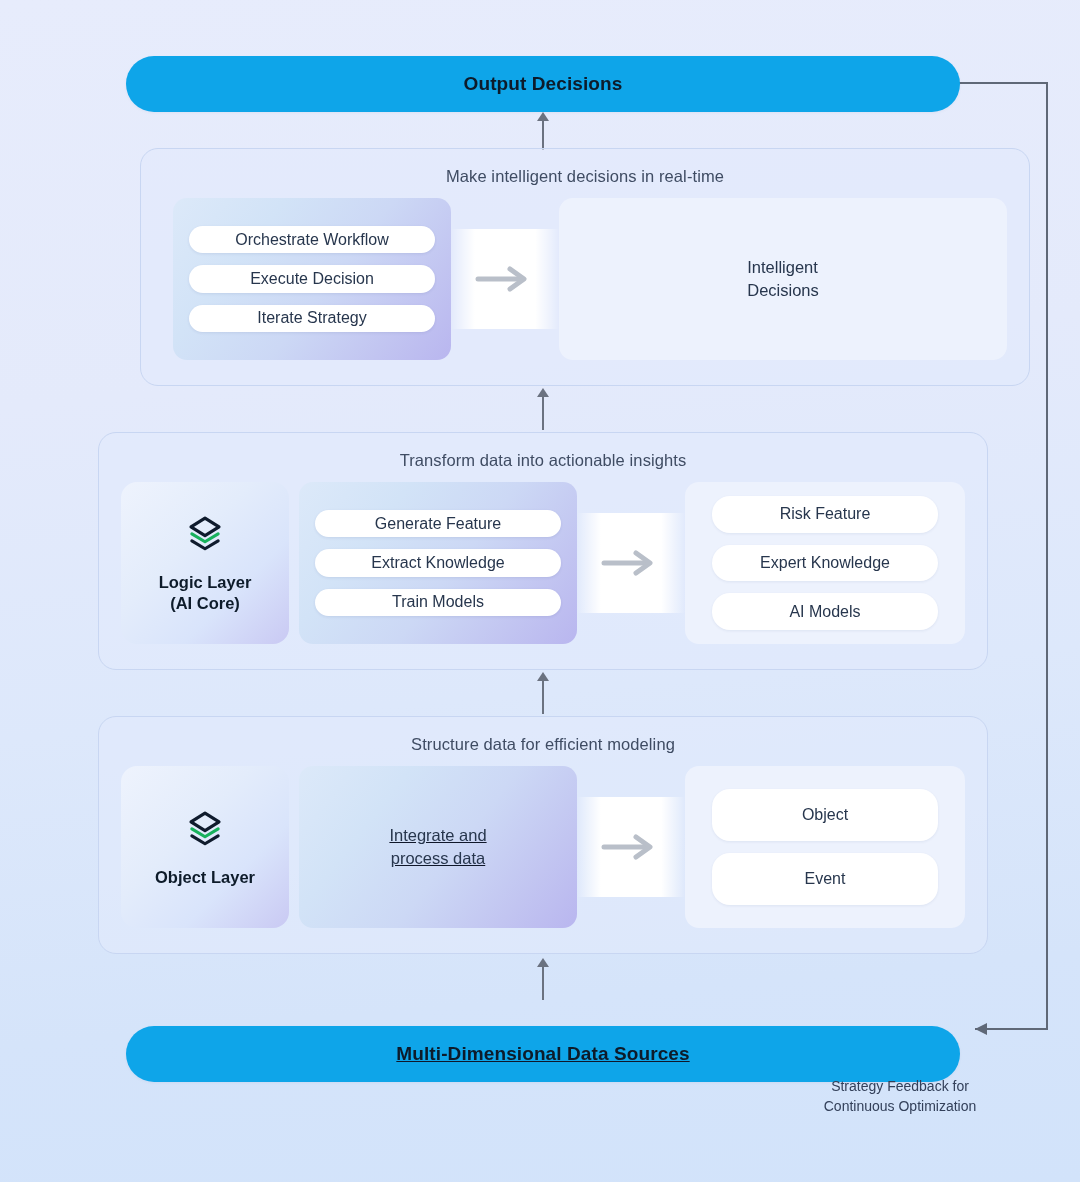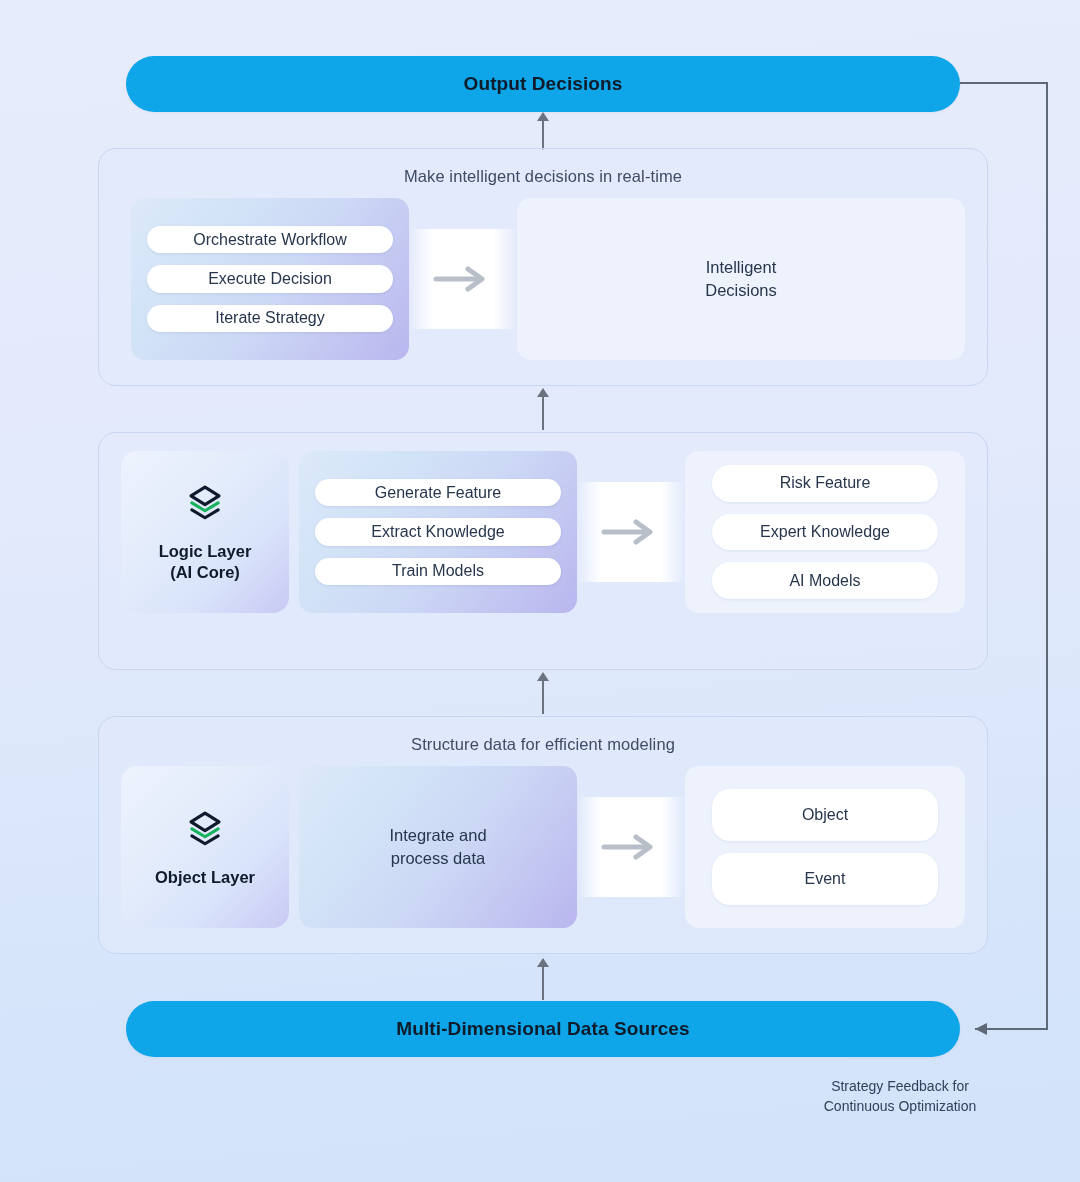--- a/index.html
+++ b/index.html
@@ -45,21 +45,21 @@
     z-index: 3;
     box-shadow: 0 1px 3px rgba(30, 50, 110, 0.05);
   }
   .endcap-label {
     font-size: 19px;
     font-weight: bold;
     color: #0d1b2a;
     letter-spacing: 0.1px;
   }
   #output-bar { top: 56px; }
-  #sources-bar { top: 1001px; }
+  #sources-bar { top: 1026px; text-decoration: underline; }
 
   
   .vconn {
     position: absolute;
     left: 536px;
     width: 14px;
     z-index: 2;
   }
   .vconn .shaft {
     position: absolute;
@@ -87,21 +87,21 @@
   .layer-row {
     position: absolute;
     left: 98px;
     width: 890px;
     background: rgba(226, 234, 252, 0.62);
     border: 1px solid #c8d6f2;
     border-radius: 18px;
     z-index: 2;
     padding: 18px 22px 22px 22px;
   }
-  #row-strategy { top: 148px; height: 238px; }
+  #row-strategy { top: 148px; height: 238px; margin-left: 42px; }
   #row-logic    { top: 432px; height: 238px; }
   #row-object   { top: 716px; height: 238px; }
 
   .row-caption {
     text-align: center;
     font-size: 16.5px;
     color: #3f4c63;
     margin-bottom: 12px;
     letter-spacing: 0.1px;
   }
@@ -143,20 +143,21 @@
     background: linear-gradient(128deg, #dce9f9 0%, #d2e3f7 28%, #ccd8f5 55%, #c2c5f1 80%, #b9b6ef 100%);
     display: flex;
     flex-direction: column;
     align-items: center;
     justify-content: center;
     gap: 12px;
     padding: 28px 16px;
   }
   .action-card.plain {
     justify-content: center;
+    text-decoration: underline;
   }
   .action-pill {
     width: 100%;
     height: 36px;
     background: #ffffff;
     border-radius: 18px;
     display: flex;
     align-items: center;
     justify-content: center;
     font-size: 16px;
@@ -204,21 +205,20 @@
     display: flex;
     align-items: center;
     justify-content: center;
     font-size: 16px;
     color: #27364d;
     box-shadow: 0 1px 3px rgba(40, 60, 120, 0.08);
   }
   .output-text {
     font-size: 16.5px;
     color: #27364d;
-    text-align: center;
     line-height: 1.4;
     white-space: pre-line;
   }
 
   
   #feedback-caption {
     position: absolute;
     right: 30px;
     top: 1076px;
     width: 300px;
@@ -276,20 +276,21 @@
 
     </div>
   </section>
 
   <div class="vconn" id="conn-mid-1">
     <span class="head"></span>
     <span class="shaft"></span>
   </div>
 
   <section class="layer-row" id="row-logic">
+    <div class="row-caption">Transform data into actionable insights</div>
     <div class="row-body">
 
       <div class="ident-card">
         <span>
           <svg width="42" height="42" viewBox="0 0 48 48" aria-hidden="true">
             <path d="M24 7 L40 17 L24 27 L8 17 Z" fill="none" stroke="#0f1b2d" stroke-width="3.6" stroke-linejoin="round"></path>
             <path d="M9 25 L24 34 L39 25" fill="none" stroke="#18b15c" stroke-width="3.6" stroke-linecap="round" stroke-linejoin="round"></path>
             <path d="M9 33 L24 42 L39 33" fill="none" stroke="#0f1b2d" stroke-width="3.6" stroke-linecap="round" stroke-linejoin="round"></path>
           </svg>
         </span>

